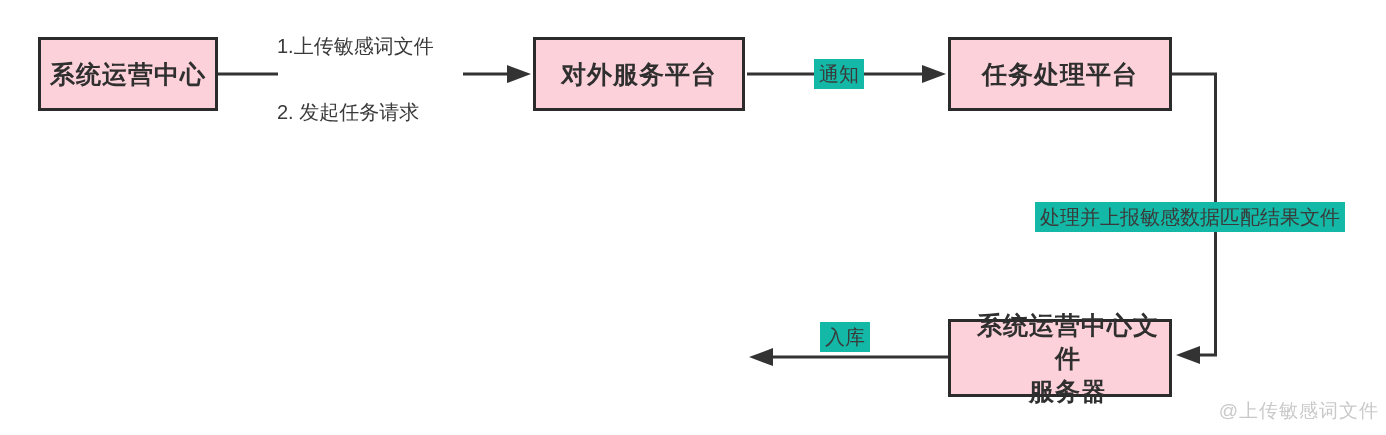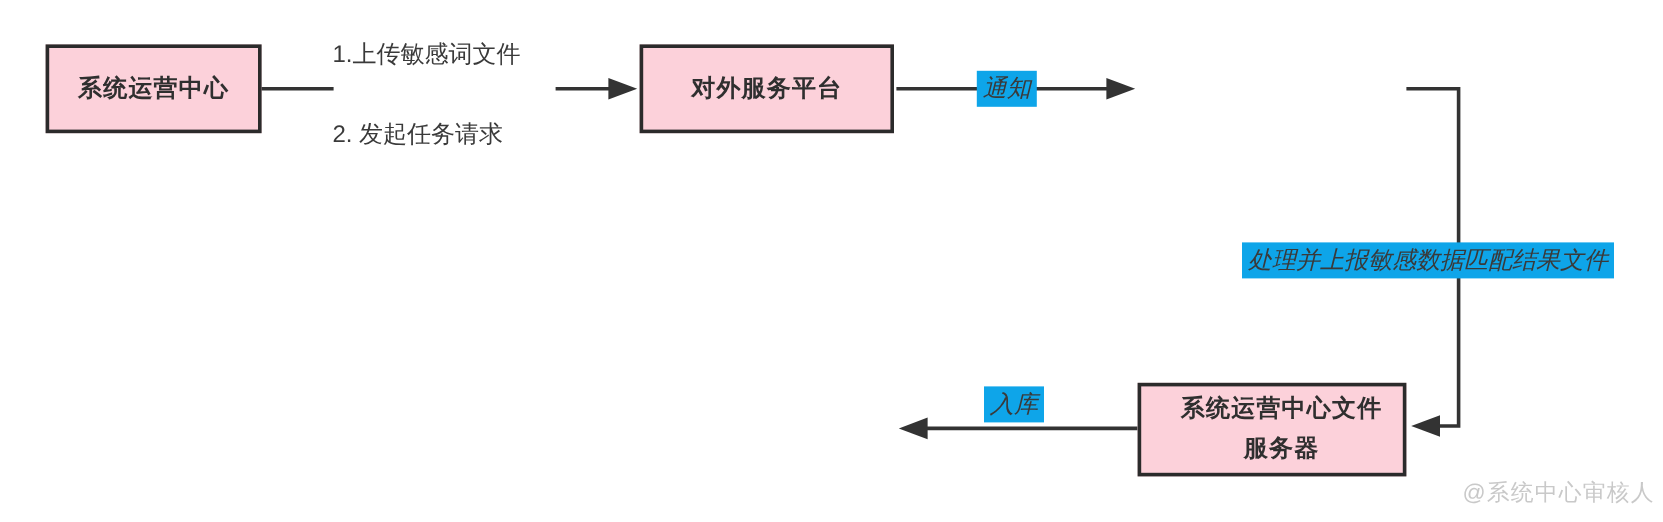--- a/index.html
+++ b/index.html
@@ -21,21 +21,21 @@
     top: 0;
     width: 1386px;
     height: 435px;
   }
   .node {
     position: absolute;
     box-sizing: border-box;
     background: #fcd1da;
     border: 3px solid #2b2b2b;
     color: #2f2f2f;
-    font-size: 20px;
+    font-size: 25px;
     font-weight: 700;
     letter-spacing: 1px;
     display: flex;
     align-items: center;
     justify-content: center;
     text-align: center;
     white-space: pre-line;
     line-height: 33px;
   }
   .node-1 { left: 38px;  top: 37px;  width: 180px; height: 74px; }
@@ -44,23 +44,22 @@
   .node-4 { left: 948px; top: 319px; width: 224px; height: 78px; padding-left: 16px; }
   .node-5 { left: 532px; top: 319px; width: 215px; height: 78px; }
   .edge-label {
     position: absolute;
     color: #3a3a3a;
     font-size: 20px;
     line-height: 30px;
     white-space: nowrap;
   }
   .edge-label.on-line {
-    background: #0ea5e9;
+    background: #14b8a6;
     padding: 0 5px;
-    font-style: italic;
   }
   .lbl-upload-1 { left: 277px; top: 31px; }
   .lbl-upload-2 { left: 277px; top: 97px; }
   .lbl-notify   { left: 814px; top: 59px; }
   .lbl-process  { left: 1035px; top: 202px; }
   .lbl-store    { left: 820px; top: 322px; }
   .watermark {
     position: absolute;
     right: 7px;
     top: 398px;
@@ -86,24 +85,25 @@
 
     <polyline points="1172,74 1215.5,74 1215.5,355 1198,355" fill="none" stroke="#333333" stroke-width="3"></polyline>
     <polygon points="1176,355 1200,346 1200,364" fill="#333333"></polygon>
 
     <line x1="948" y1="357" x2="771" y2="357" stroke="#333333" stroke-width="3"></line>
     <polygon points="749,357 773,348 773,366" fill="#333333"></polygon>
   </svg>
 
   <div class="node node-1">系统运营中心</div>
   <div class="node node-2">对外服务平台</div>
+  <div class="node node-3">任务处理平台</div>
   <div class="node node-4">系统运营中心文件
 服务器</div>
 
   <div class="edge-label lbl-upload-1">1.上传敏感词文件</div>
   <div class="edge-label lbl-upload-2">2. 发起任务请求</div>
   <div class="edge-label on-line lbl-notify">通知</div>
   <div class="edge-label on-line lbl-process">处理并上报敏感数据匹配结果文件</div>
   <div class="edge-label on-line lbl-store">入库</div>
 
-  <div class="watermark">@系统中心审核人</div>
+  <div class="watermark">@上传敏感词文件</div>
 
 </div>
 
 </body></html>

